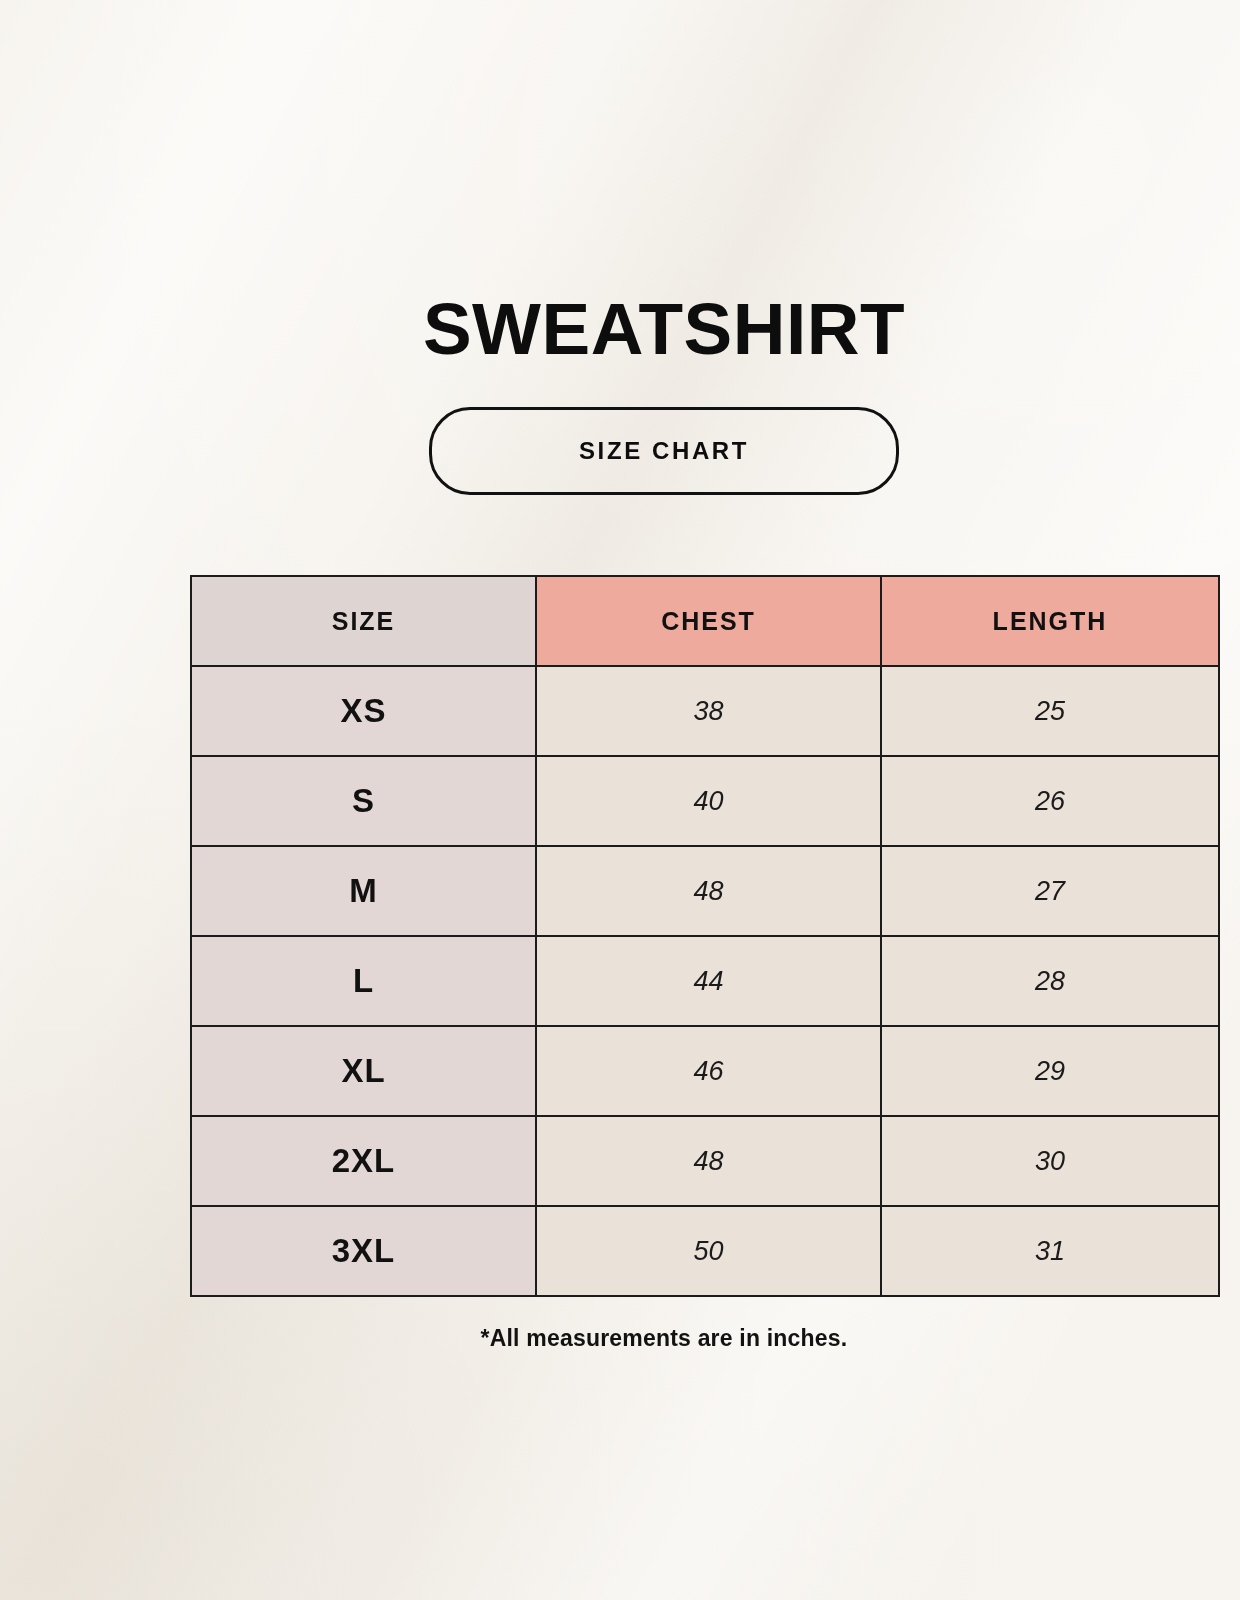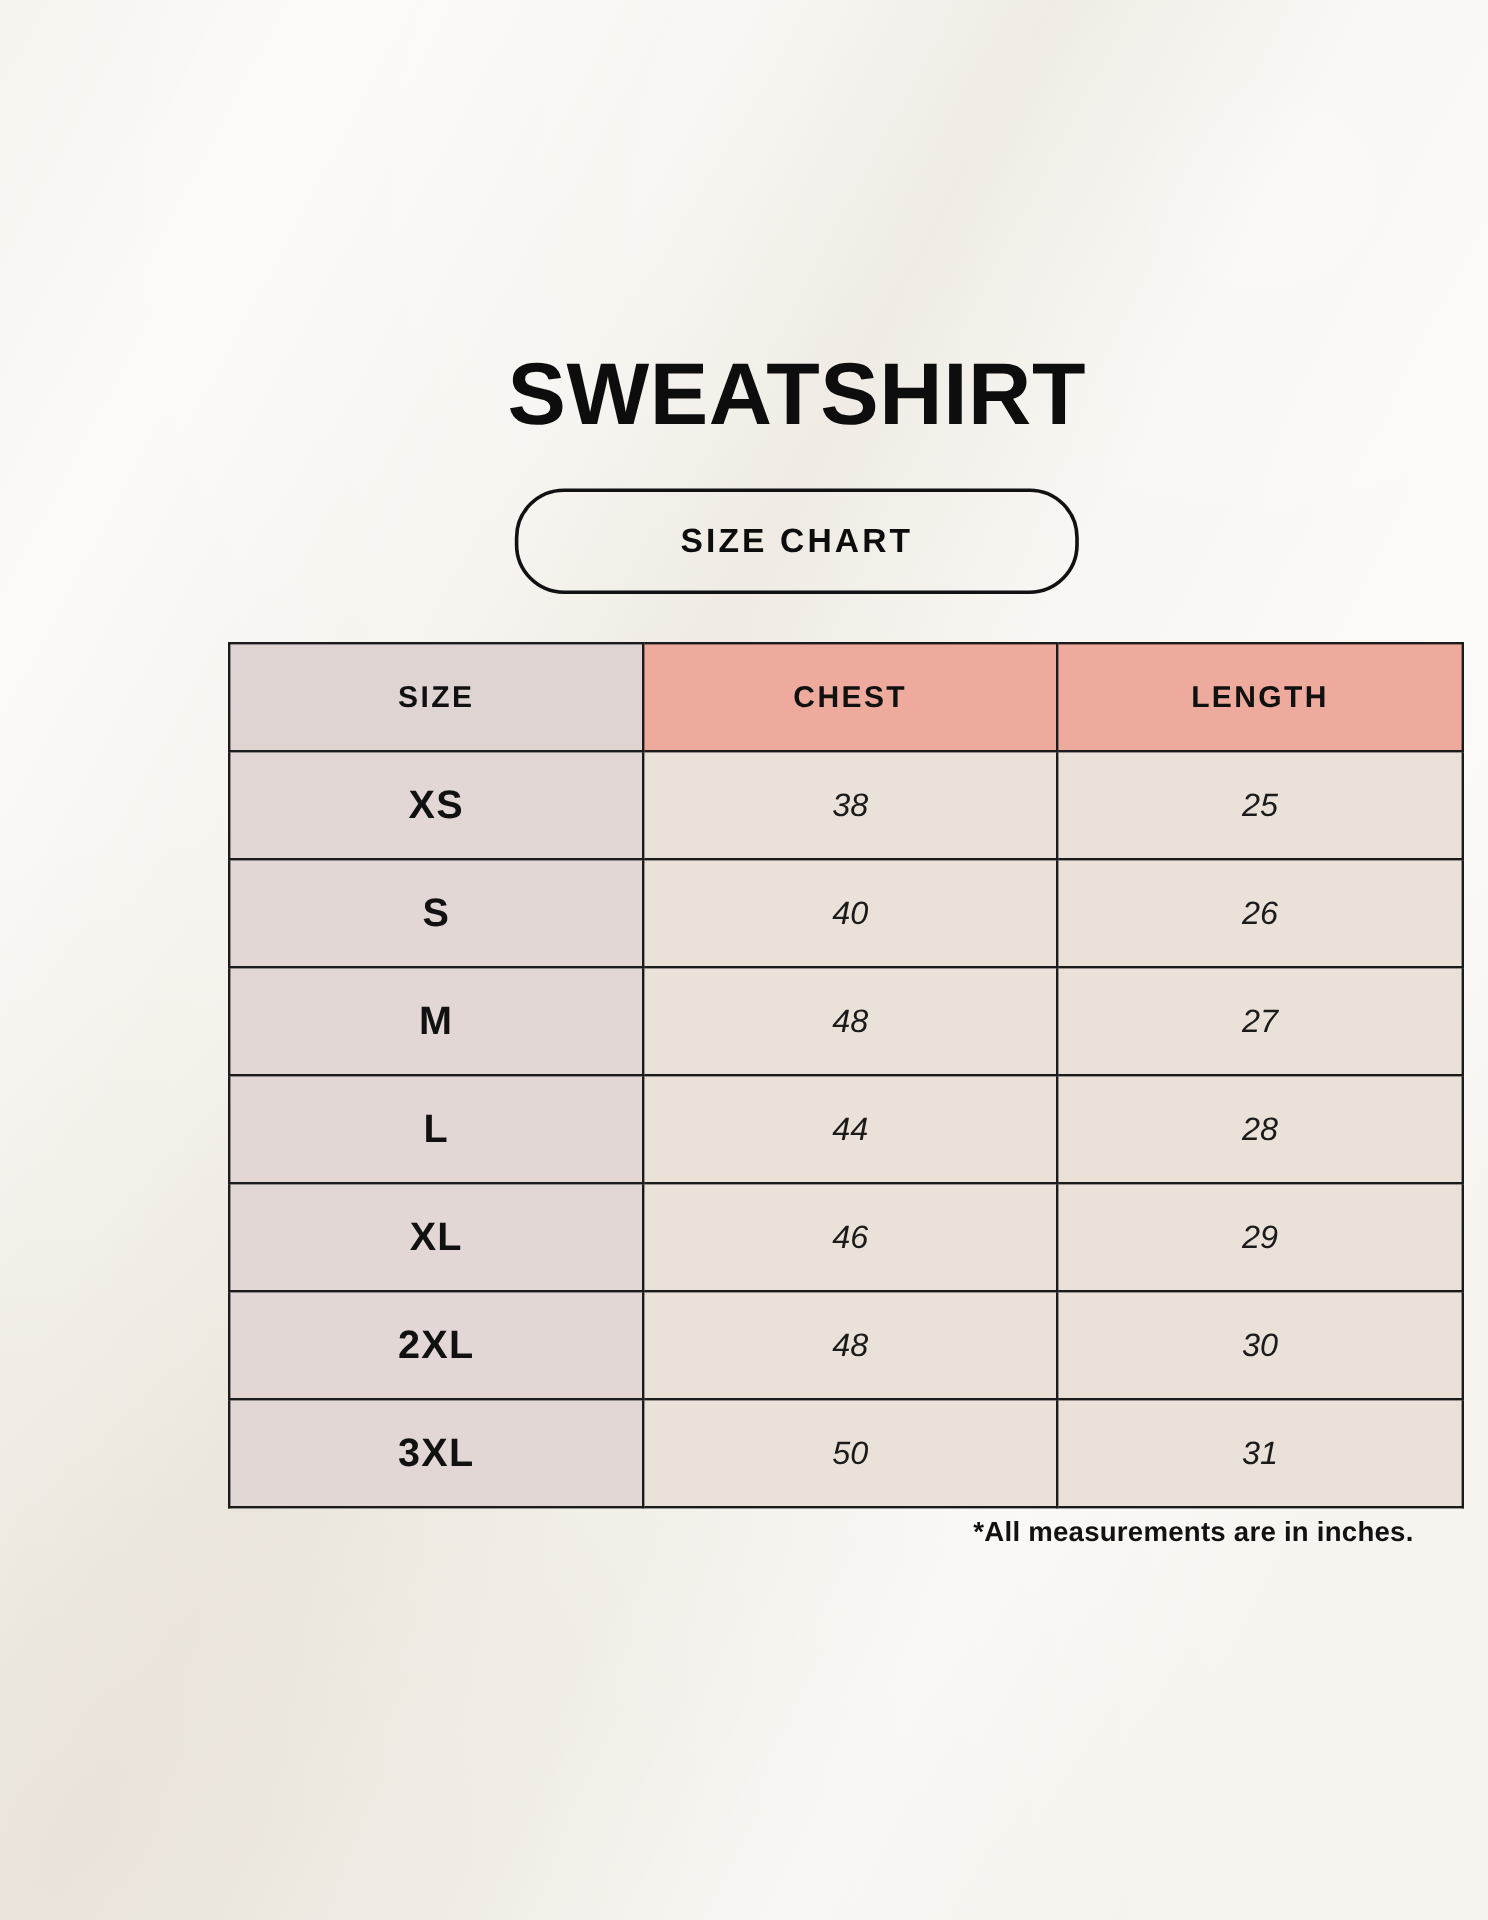--- a/index.html
+++ b/index.html
@@ -60,28 +60,28 @@
   }
   .pill {
     width: 464px;
     height: 82px;
     border: 3px solid #111111;
     border-radius: 41px;
     background: transparent;
     display: flex;
     align-items: center;
     justify-content: center;
-    font-size: 28px;
+    font-size: 24px;
     font-weight: 700;
     letter-spacing: 2.6px;
     color: #0d0d0d;
   }
 
   .table-wrap {
-    margin: 40px auto 0 auto;
+    margin: 80px auto 0 auto;
     width: 948px;
   }
 
   table.size-table {
     border-collapse: collapse;
     width: 100%;
     table-layout: fixed;
   }
   table.size-table col.c-size   { width: 345px; }
   table.size-table col.c-chest  { width: 345px; }
@@ -120,22 +120,22 @@
   td.cell-val {
     background: #eae2d9;
     font-size: 27px;
     font-weight: 400;
     color: #1b1b1b;
     font-style: italic;
   }
 
   .footnote {
     width: 1028px;
-    margin: 6px auto 0 auto;
-    text-align: right;
+    margin: 28px auto 0 auto;
+    text-align: center;
     font-size: 23px;
     font-weight: 700;
     letter-spacing: 0.2px;
     color: #121212;
   }
 </style>
 </head>
 <body>
 
 <div class="page">

